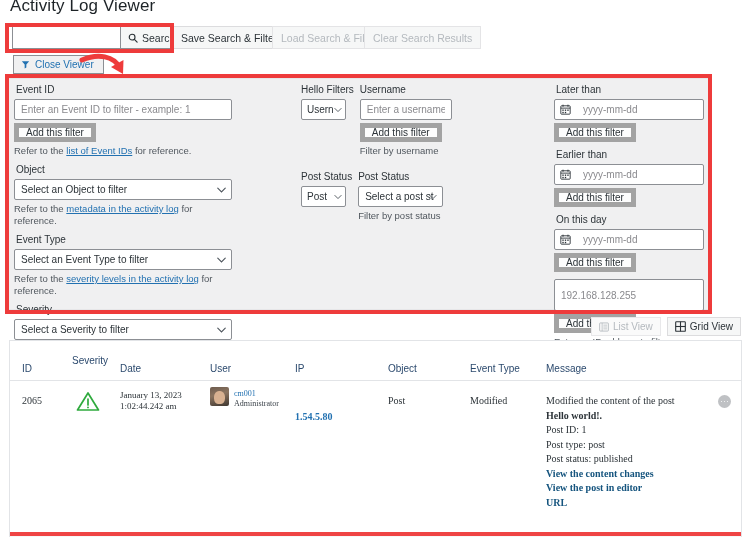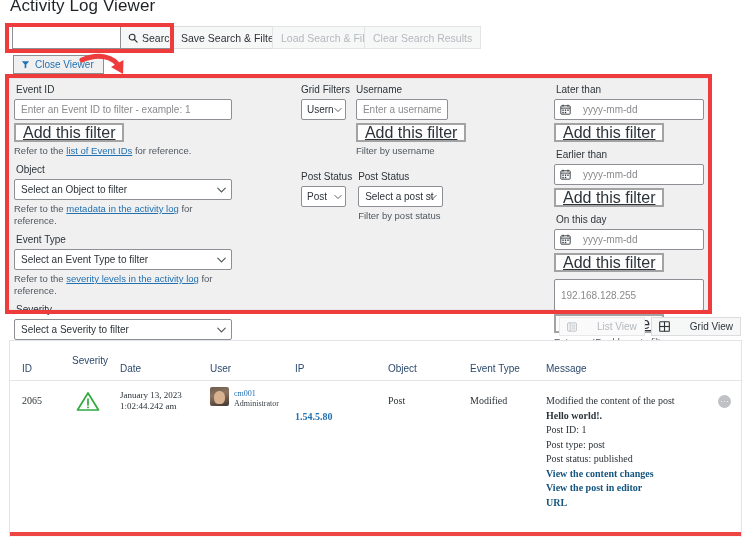--- a/index.html
+++ b/index.html
@@ -137,24 +137,24 @@
   }
   .fselect .chev {
     position: absolute; right: 5px; top: 50%;
     transform: translateY(-50%);
     pointer-events: none;
   }
   .addbtn {
     display: inline-flex; align-items: center;
     height: 19px; margin-top: 3px;
     padding: 0 7px;
-    border: 2px solid #a3a3a3;
+    border: 5px solid #a3a3a3;
     background: #fdfdfd;
-    font-size: 16px; color: #2c3338;
-    cursor: pointer; white-space: nowrap; text-decoration: underline;
+    font-size: 10px; color: #2c3338;
+    cursor: pointer; white-space: nowrap;
   }
   .hint {
     font-size: 9.5px; color: #50575e;
     margin-top: 3px; line-height: 12px;
   }
   .hint a { color: #2271b1; text-decoration: underline; }
   .fgroup { margin-bottom: 7px; }
 
   
   .frow { display: flex; align-items: flex-start; gap: 6px; }
@@ -194,21 +194,21 @@
   .anno-search { left: 5px;  top: 23px;  width: 169px; height: 30px; border: 4px solid #ee3b3b; }
   .anno-panel  { left: 5px;  top: 74px;  width: 707px; height: 240px; border: 4px solid #ee3b3b; }
 
   
   .view-toggle {
     position: absolute; right: 9px; top: 317px;
     display: flex; gap: 6px;
   }
   .view-btn {
     height: 19px;
-    display: flex; align-items: center; gap: 20px;
+    display: flex; align-items: center; gap: 4px;
     padding: 0 7px;
     border: 1px solid #dcdcde;
     background: #f6f7f7;
     font-size: 10px; color: #2c3338;
     cursor: pointer; white-space: nowrap;
   }
   .view-btn.off { color: #b4b9be; border-color: #e8e8ea; background: #fafafa; }
 
   
   .table-card {
@@ -368,21 +368,21 @@
         </div>
         <div class="hint"><span>Refer to the </span><a href="#">list of Event IDs</a><span> for reference.</span></div>
       </div>
     </div>
 
     <div class="fcol fcol-2">
 
       <div class="fgroup" style="margin-bottom:14px">
         <div class="frow">
           <div>
-            <div class="mini-label">Grid Filters</div>
+            <div class="mini-label">Hello Filters</div>
             <div class="mini-select">
               <span>Usern</span>
               <span class="chev">
                 <svg class="ic" width="8" height="5" viewBox="0 0 12 8">
                     <path d="M1 1.5L6 6.5L11 1.5" fill="none" stroke="#50575e" stroke-width="1.5" stroke-linecap="round"></path>
                   </svg>
               </span>
             </div>
           </div>
           <div style="flex:1">

